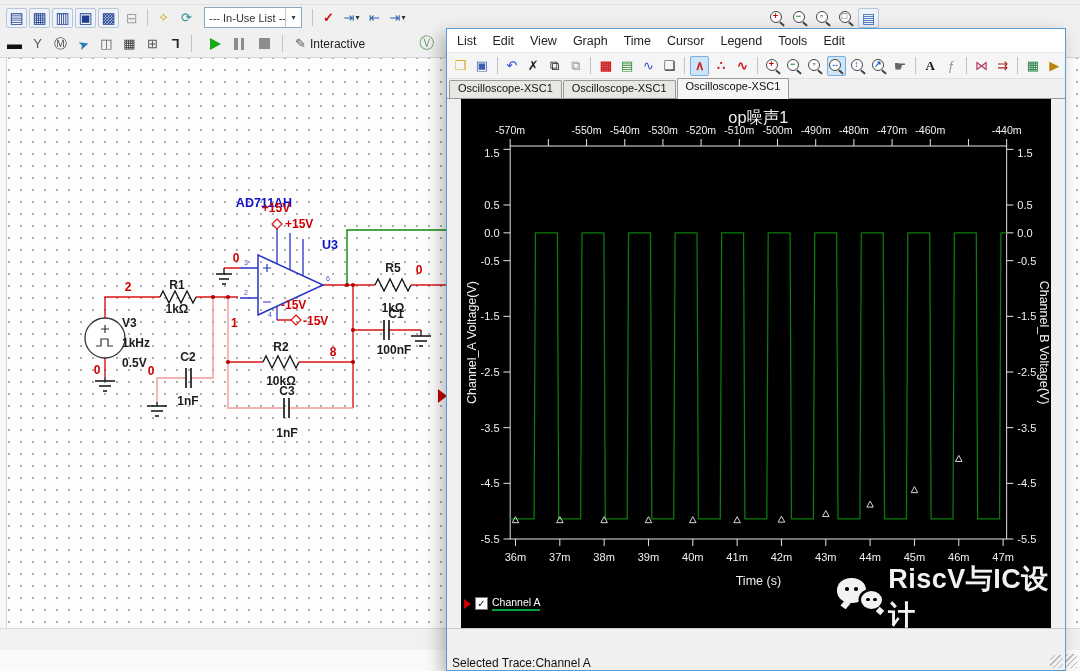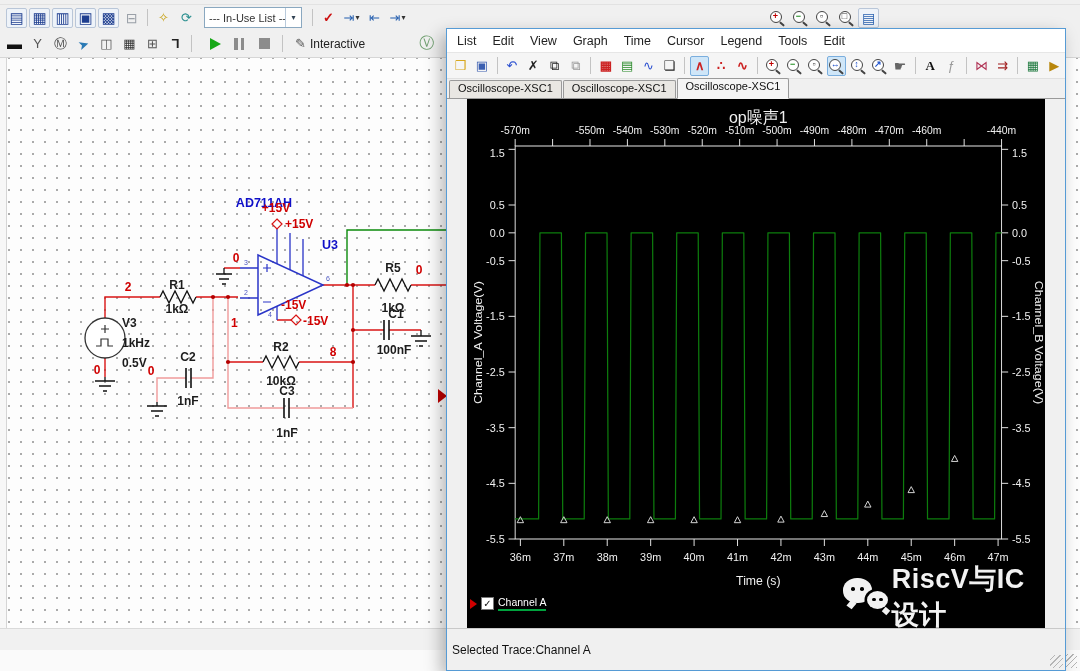--- a/index.html
+++ b/index.html
@@ -67,28 +67,28 @@
   .menu-item{padding:2px 8px;}
   .gtoolbar{height:25px;background:#f5f5f5;display:flex;align-items:center;padding-left:3px;border-bottom:1px solid #e0e0e0;flex:0 0 auto;}
   .gold2{color:#d8a820;} .bluesave{color:#3b5fb0;} .blueg{color:#2a4fd0;} .dkg{color:#222;} .grayg{color:#9a9a9a;}
   .redg{color:#cc2222;font-weight:bold;} .greeng{color:#2a8a2a;} .hand{color:#666;font-size:14px;}
   .dkA{color:#111;font-weight:bold;font-family:"Liberation Serif",serif;}
   .redblue{color:#b03355;} .dkred{color:#a22222;} .excel{color:#1f7a3f;} .lv{color:#b8860b;}
   .tabsbar{height:19px;background:#f0f0f0;display:flex;align-items:flex-end;padding-left:2px;border-bottom:1px solid #9a9a9a;flex:0 0 auto;}
   .tab{font-size:11px;padding:1px 8px 2px;background:#e9e7e3;border:1px solid #9a9a9a;border-bottom:none;
        border-radius:2px 2px 0 0;margin-right:1px;color:#111;height:14px;white-space:nowrap;}
   .tab.active{background:#f5f5f5;height:16px;margin-bottom:-1px;border-bottom:1px solid #f5f5f5;}
-  .chart{position:relative;flex:0 0 529px;margin:0 20px;background:#000;overflow:hidden;}
+  .chart{position:relative;flex:0 0 529px;margin:0 14px;background:#000;overflow:hidden;}
   #chart-svg{position:absolute;left:0;top:0;width:100%;height:100%;}
   #chart-svg text{font-family:"Liberation Sans","DejaVu Sans",sans-serif;fill:#f0f0f0;}
   .legend{position:absolute;left:3px;top:497px;display:flex;align-items:center;gap:4px;}
   .legarrow{width:0;height:0;border-left:7px solid #d00000;border-top:5px solid transparent;border-bottom:5px solid transparent;}
   .cb{width:11px;height:11px;background:#fff;border:1px solid #777;font-size:10px;line-height:11px;text-align:center;color:#111;}
   .leglbl{font-size:10.5px;color:#fff;border-bottom:2px solid #00a33d;padding-bottom:1px;}
-  .gstatus{flex:1;background:#f0f0f0;border-top:1px solid #c9c9c9;font-size:12px;display:flex;align-items:center;padding-left:5px;position:relative;color:#111;}
+  .gstatus{flex:1;background:#f0f0f0;border-top:1px solid #c9c9c9;font-size:12px;display:flex;align-items:flex-end;padding-left:5px;position:relative;color:#111;}
   .grip{position:absolute;right:2px;bottom:2px;width:13px;height:13px;
         background:repeating-linear-gradient(135deg,transparent 0 3px,#b5b5b5 3px 4px);}
   
   .wm{position:absolute;left:376px;top:474px;height:48px;display:flex;align-items:center;gap:8px;opacity:.95;}
   .wmlogo{position:relative;width:50px;height:46px;}
   .bub1{position:absolute;left:0;top:4px;width:29px;height:25px;background:#fff;border-radius:48%;}
   .bub1 i,.bub2 i{position:absolute;width:3.6px;height:3.6px;border-radius:50%;background:#000;}
   .e1a{left:8px;top:9px;} .e1b{left:17px;top:9px;}
   .tail1{position:absolute;left:5px;top:27px;width:7px;height:7px;background:#fff;transform:skew(-12deg) rotate(32deg);}
   .bub2{position:absolute;left:24px;top:17px;width:21px;height:18px;background:#fff;border-radius:50%;box-shadow:0 0 0 2.5px #000;}

